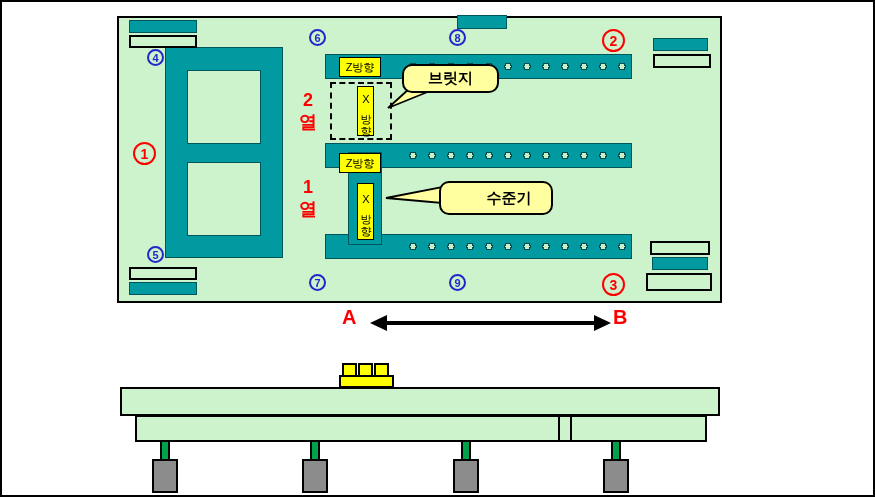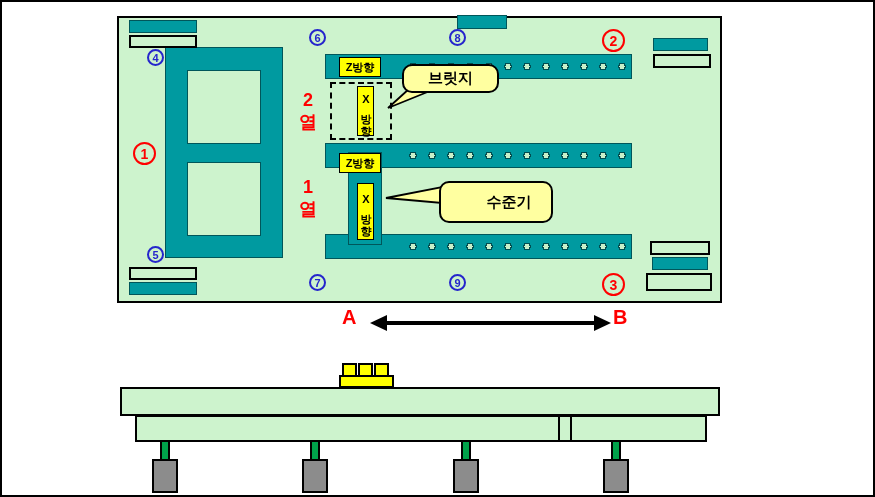--- a/index.html
+++ b/index.html
@@ -14,21 +14,21 @@
   .bed{background:var(--bed_green);border:2px solid #000;}
   .teal{background:var(--teal);border:1px solid var(--teal_dark);}
   .window{background:var(--bed_green);border:1px solid var(--teal_dark);}
   .outline-bar{background:var(--bed_green);border:2px solid #000;}
   .rail{background:var(--teal);border:1px solid var(--teal_dark);}
   .holes{position:absolute;top:0;bottom:0;
     background-image:radial-gradient(circle at 9px 50%,var(--hole_green) 0 2.6px,#004d50 2.6px 4px,transparent 4px);
     background-size:19px 100%;background-repeat:repeat-x;}
   .dashed{border:2px dashed #000;}
   .ylabel{background:var(--label_yellow);border:1px solid #000;display:flex;align-items:center;justify-content:center;
-    font-weight:bold;font-size:11px;line-height:1;color:#000;}
+    font-weight:normal;font-size:11px;line-height:1;color:#000;}
   .ylabel.vert{writing-mode:vertical-rl;text-orientation:upright;letter-spacing:1px;}
   .callout{background:var(--callout_yellow);border:2px solid #000;border-radius:10px;display:flex;align-items:center;
     justify-content:center;font-weight:bold;font-size:15px;color:#000;}
   .marker{border-radius:50%;display:flex;align-items:center;justify-content:center;font-weight:bold;background:transparent;}
   .marker.red{width:23px;height:23px;color:var(--marker_red);border:2px solid var(--marker_red);font-size:14px;}
   .marker.blue{width:17px;height:17px;color:var(--marker_blue);border:2px solid var(--marker_blue);font-size:11px;}
   .rowlabel{display:flex;flex-direction:column;align-items:center;color:var(--marker_red);font-weight:bold;
     font-size:18px;line-height:22px;}
   .ab{color:var(--marker_red);font-weight:bold;font-size:20px;}
   .caption{font-weight:bold;font-size:17px;color:#000;text-align:center;}
@@ -87,21 +87,21 @@
 
   <svg class="abs overlay" width="875" height="497" style="left:0;top:0;">
     <polygon class="tail" points="408,86 428,89 386,106"></polygon>
     <polygon class="tail" points="440,185 440,201 384,196"></polygon>
     <line class="arrowline" x1="383" y1="321" x2="594" y2="321"></line>
     <polygon class="arrowhead" points="368,321 385,313 385,329"></polygon>
     <polygon class="arrowhead" points="609,321 592,313 592,329"></polygon>
   </svg>
 
   <div class="abs callout" style="left:400px;top:62px;width:97px;height:29px;">브릿지</div>
-  <div class="abs callout" style="left:437px;top:179px;width:114px;height:42px;padding-left:26px;">수준기</div>
+  <div class="abs callout" style="left:437px;top:179px;width:114px;height:34px;padding-left:26px;">수준기</div>
 
   <span class="abs marker red" style="left:131px;top:140px;">1</span>
   <span class="abs marker red" style="left:600px;top:27px;">2</span>
   <span class="abs marker red" style="left:600px;top:271px;">3</span>
   <span class="abs marker blue" style="left:145px;top:47px;">4</span>
   <span class="abs marker blue" style="left:145px;top:244px;">5</span>
   <span class="abs marker blue" style="left:307px;top:27px;">6</span>
   <span class="abs marker blue" style="left:307px;top:272px;">7</span>
   <span class="abs marker blue" style="left:447px;top:27px;">8</span>
   <span class="abs marker blue" style="left:447px;top:272px;">9</span>

